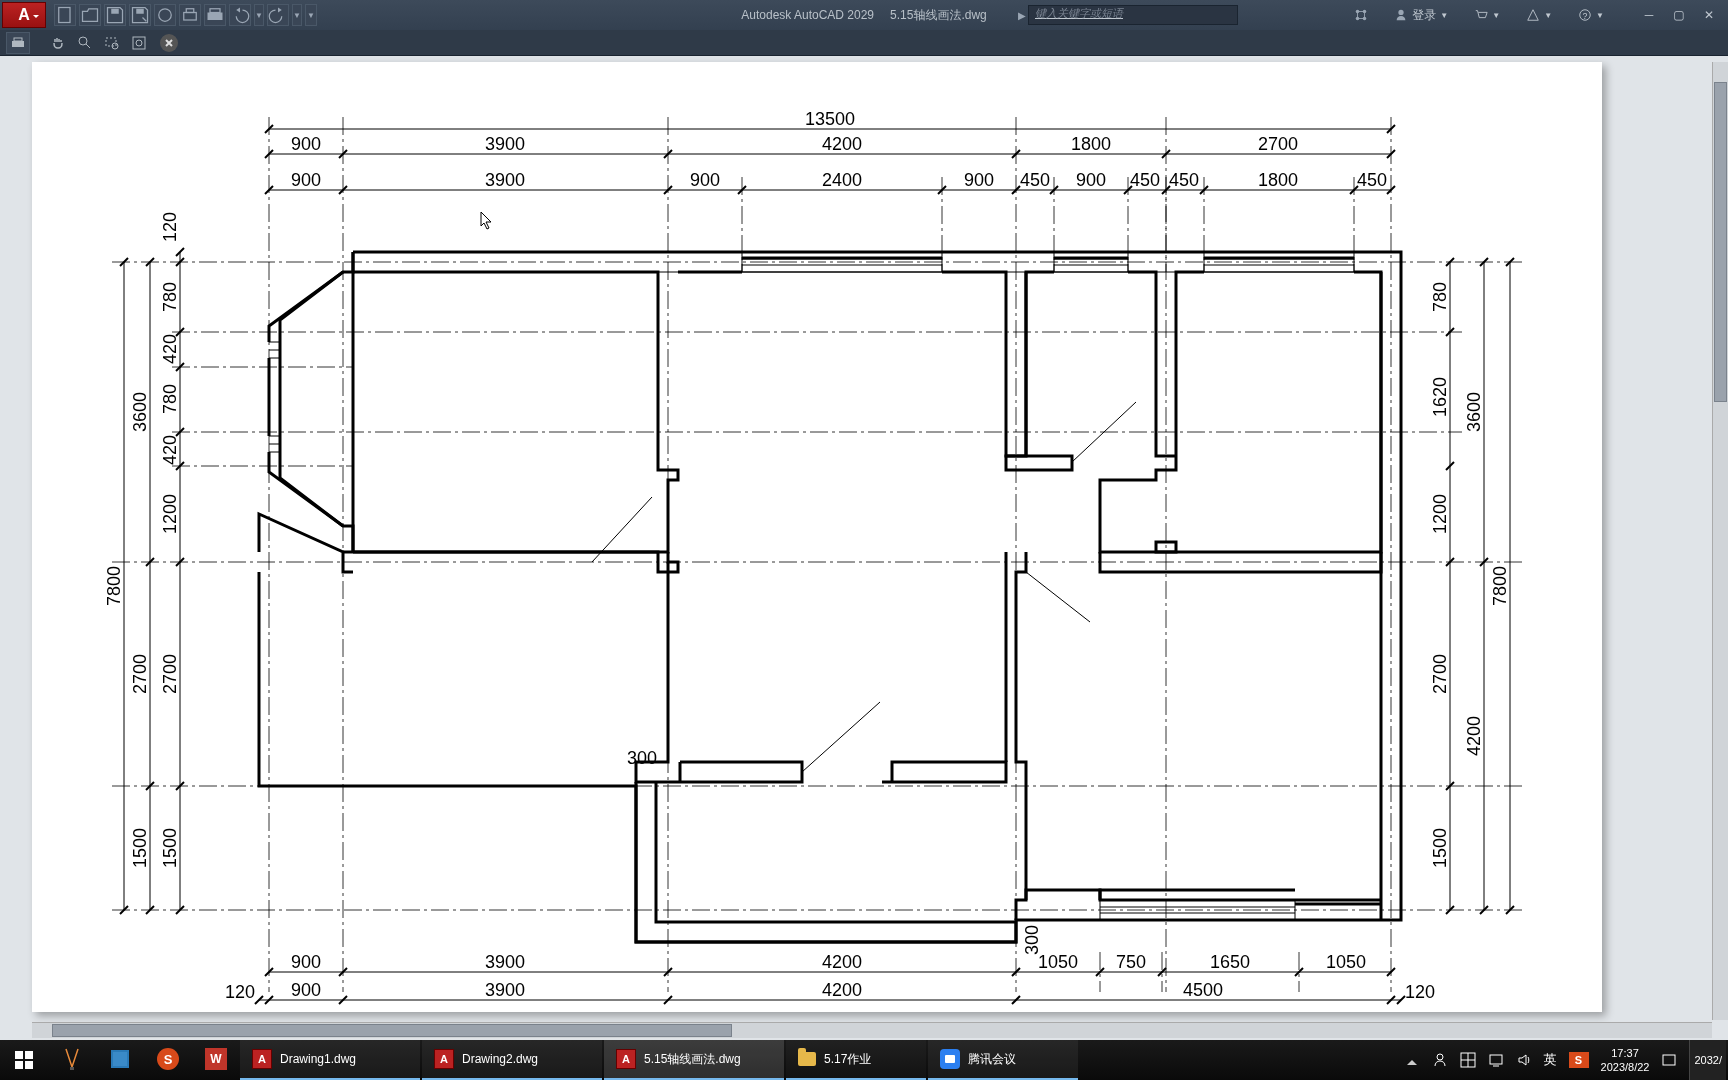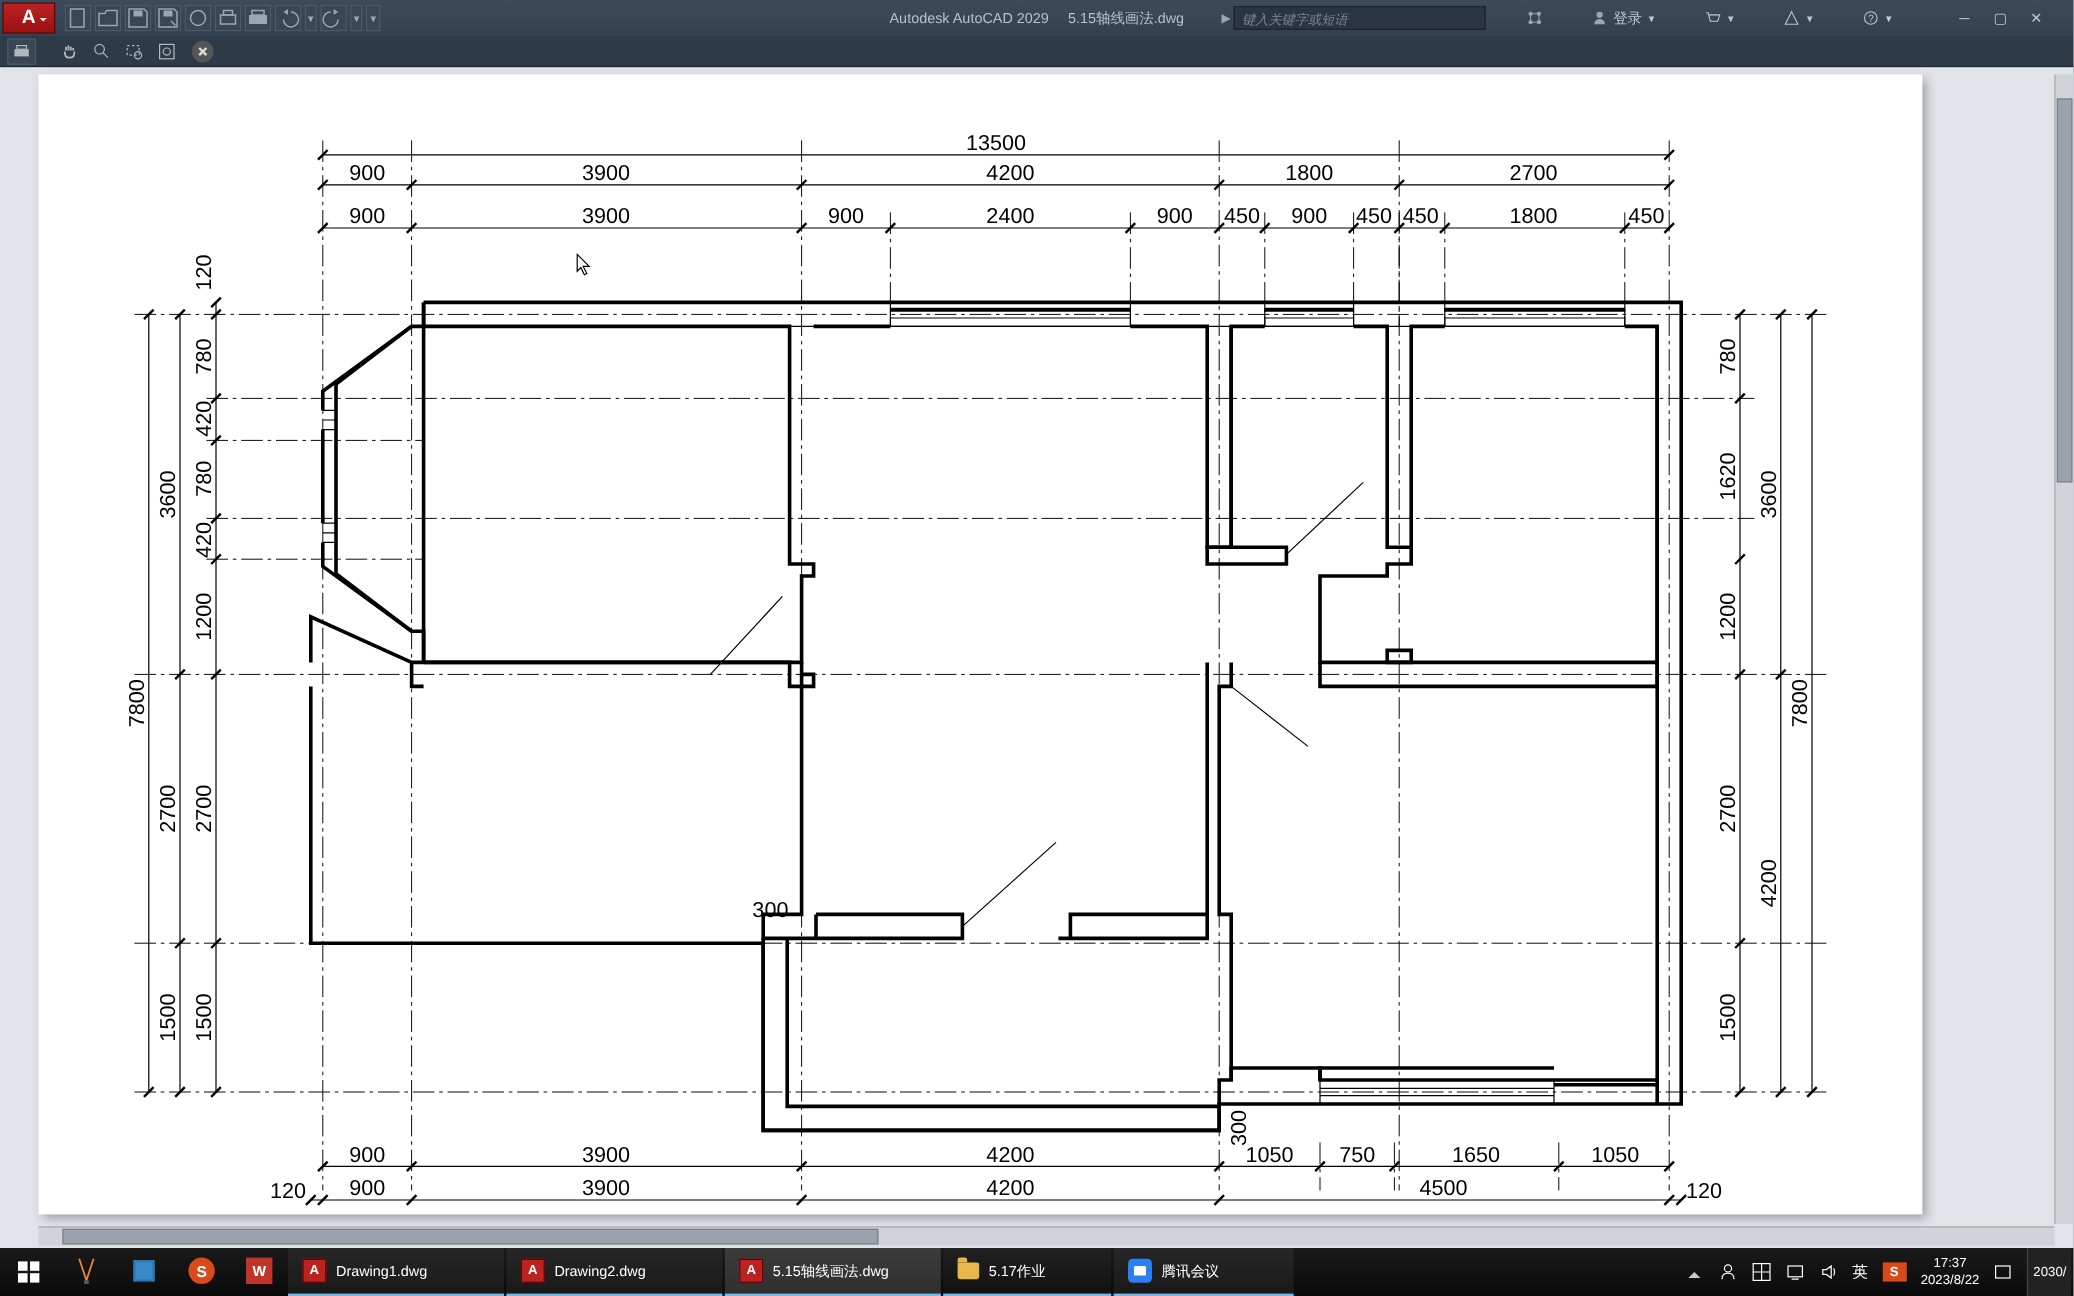--- a/index.html
+++ b/index.html
@@ -9,24 +9,24 @@
   .app { width: 1728px; height: 1080px; display: flex; flex-direction: column; background: #333e4e; }
   
   
   .titlebar { height: 30px; background: linear-gradient(#3d4a5a,#334050); display: flex; align-items: center; color: #c0c8d0; position: relative; }
   .app-btn { width: 44px; height: 26px; margin-left: 2px; background: linear-gradient(#b22,#911); border:1px solid #600; display:flex; align-items:center; justify-content:center; color:#fff; font-weight:bold; font-size:16px; position: relative; }
   .app-btn::after { content:""; position:absolute; right:6px; top:50%; border:3px solid transparent; border-top-color:#fff; }
   .qat { display:flex; gap:3px; margin-left:8px; align-items:center; }
   .qat-icon { width:22px; height:22px; background:#3a4656; border:1px solid #4a5868; display:flex; align-items:center; justify-content:center; color:#9aa6b4; font-size:12px; }
   .title-center { position:absolute; left:50%; transform:translateX(-50%); display:flex; gap:16px; align-items:center; }
   .title-center span { color:#b8c0c8; font-size:12px; }
-  .search-box { width:210px; height:20px; background:#2a3442; border:1px solid #1a2430; display:flex; align-items:flex-end; padding:0 6px; position:absolute; left:1028px; }
+  .search-box { width:210px; height:20px; background:#2a3442; border:1px solid #1a2430; display:flex; align-items:flex-start; padding:0 6px; position:absolute; left:1028px;text-decoration:underline; }
   .search-box span { color:#7a8492; font-style:italic; font-size:11px; }
   .search-tri { position:absolute; left:1018px; color:#9aa6b4; font-size:10px; }
-  .titlebar-right { position:absolute; right:0; display:flex; align-items:center; gap:28px; height:100%; padding-right:16px; }
+  .titlebar-right { position:absolute; right:0; display:flex; align-items:center; gap:14px; height:100%; padding-right:4px; }
   .tr-item { color:#c0c8d0; font-size:12px; display:flex; align-items:center; gap:4px; padding:0 6px; height:100%; }
   .tr-item svg { width:14px; height:14px; }
   .winctrl { display:flex; gap:0; margin-left:10px; }
   .winctrl div { width:30px; height:22px; display:flex; align-items:center; justify-content:center; color:#c0c8d0; }
   
   
   .toolbar2 { height:26px; background:#2f3a48; border-bottom:1px solid #1a2430; display:flex; align-items:center; gap:3px; padding:0 6px; }
   .tb2-icon { width:24px; height:22px; display:flex; align-items:center; justify-content:center; color:#b0b8c0; border:1px solid transparent; }
   .tb2-icon.active { background:#3a4656; border:1px solid #4a5868; }
   .tb2-close { width:18px; height:18px; border-radius:9px; background:#555; display:flex; align-items:center; justify-content:center; margin-left:6px; }
@@ -555,18 +555,18 @@
       <div class="clock">
         <div>17:37</div>
         <div>2023/8/22</div>
       </div>
       <div class="tray-icon">
           <svg width="16" height="16" viewBox="0 0 16 16">
             <rect x="2" y="3" width="12" height="10" fill="none" stroke="#fff"></rect>
           </svg>
         </div>
       <div class="lastcol">
-          <span style="font-size:11px">2030/</span>
+          <span style="font-size:11px">2032/</span>
         </div>
     </div>
   </div>
 
 </div>
 
 </body></html>

